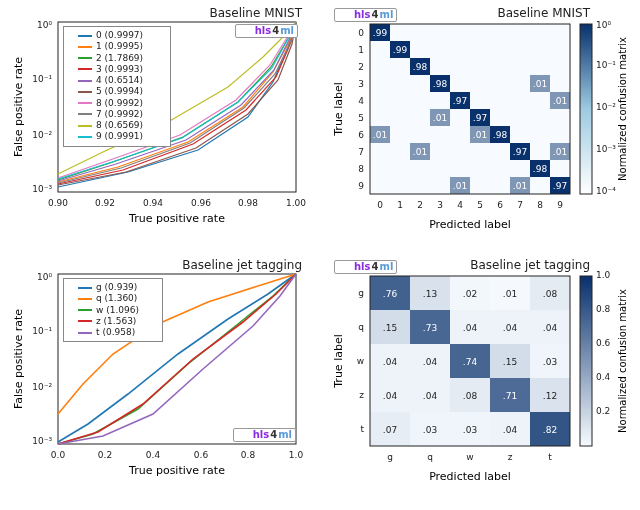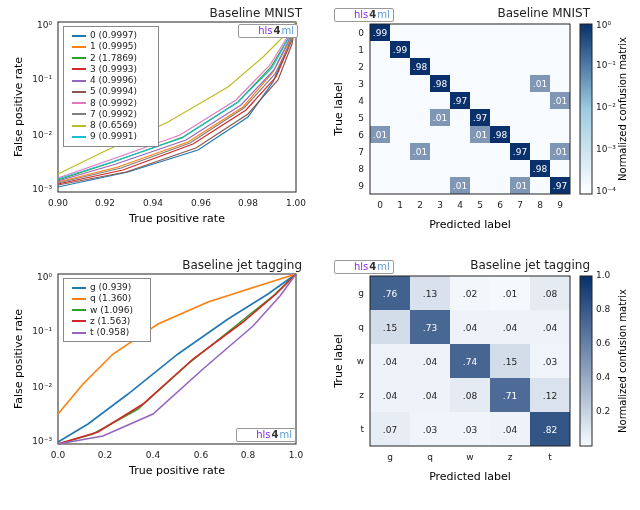--- a/index.html
+++ b/index.html
@@ -1,24 +1,24 @@
 <!DOCTYPE html>
 <html><head>
 <meta charset="utf-8">
 <style>
   html,body{margin:0;padding:0;background:#fff;font-family:"DejaVu Sans","Helvetica Neue",Arial,sans-serif;color:#222;}
   #wrap{width:640px;height:506px;position:relative;}
   .panel{position:absolute;}
   .title{font-size:12px;position:absolute;top:2px;right:6px;}
   .hlsbadge{position:absolute;font-size:10px;background:#fff;border:1px solid #999;border-radius:2px;padding:1px 3px;line-height:1;}
-  .hlsbadge .h{font-weight:normal;color:#8a2be2;padding-left:16px;}
+  .hlsbadge .h{font-weight:bold;color:#8a2be2;padding-left:16px;}
   .hlsbadge .f{font-weight:bold;color:#333;margin:0 1px;}
-  .hlsbadge .m{font-weight:normal;color:#5b9bd5;}
+  .hlsbadge .m{font-weight:bold;color:#5b9bd5;}
   .axlabel{font-size:11px;}
-  .legend-box{position:absolute;background:#fff;border:1px solid #888;padding:3px 8px;font-size:9px;line-height:1.25;}
+  .legend-box{position:absolute;background:#fff;border:1px solid #888;padding:3px 14px;font-size:9px;line-height:1.25;}
   .legend-row{display:flex;align-items:center;gap:4px;}
   .legend-swatch{width:14px;height:0;border-top:2px solid;display:inline-block;}
   .cm-cell-text{font-size:9px;fill:#fff;text-anchor:middle;dominant-baseline:middle;}
   .cm-cell-text.dark{fill:#222;}
   .tick{font-size:9px;fill:#222;}
   .cbar-label{font-size:10px;}
 </style>
 </head>
 <body>
 <div id="wrap">
@@ -76,21 +76,21 @@
         <div class="legend-row">
           <span class="legend-swatch" style="border-color: rgb(44, 160, 44);"></span>
           <span>2 (1.7869)</span>
         </div>
         <div class="legend-row">
           <span class="legend-swatch" style="border-color: rgb(214, 39, 40);"></span>
           <span>3 (0.9993)</span>
         </div>
         <div class="legend-row">
           <span class="legend-swatch" style="border-color: rgb(148, 103, 189);"></span>
-          <span>4 (0.9996)</span>
+          <span>4 (0.6514)</span>
         </div>
         <div class="legend-row">
           <span class="legend-swatch" style="border-color: rgb(140, 86, 75);"></span>
           <span>5 (0.9994)</span>
         </div>
         <div class="legend-row">
           <span class="legend-swatch" style="border-color: rgb(227, 119, 194);"></span>
           <span>8 (0.9992)</span>
         </div>
         <div class="legend-row">

